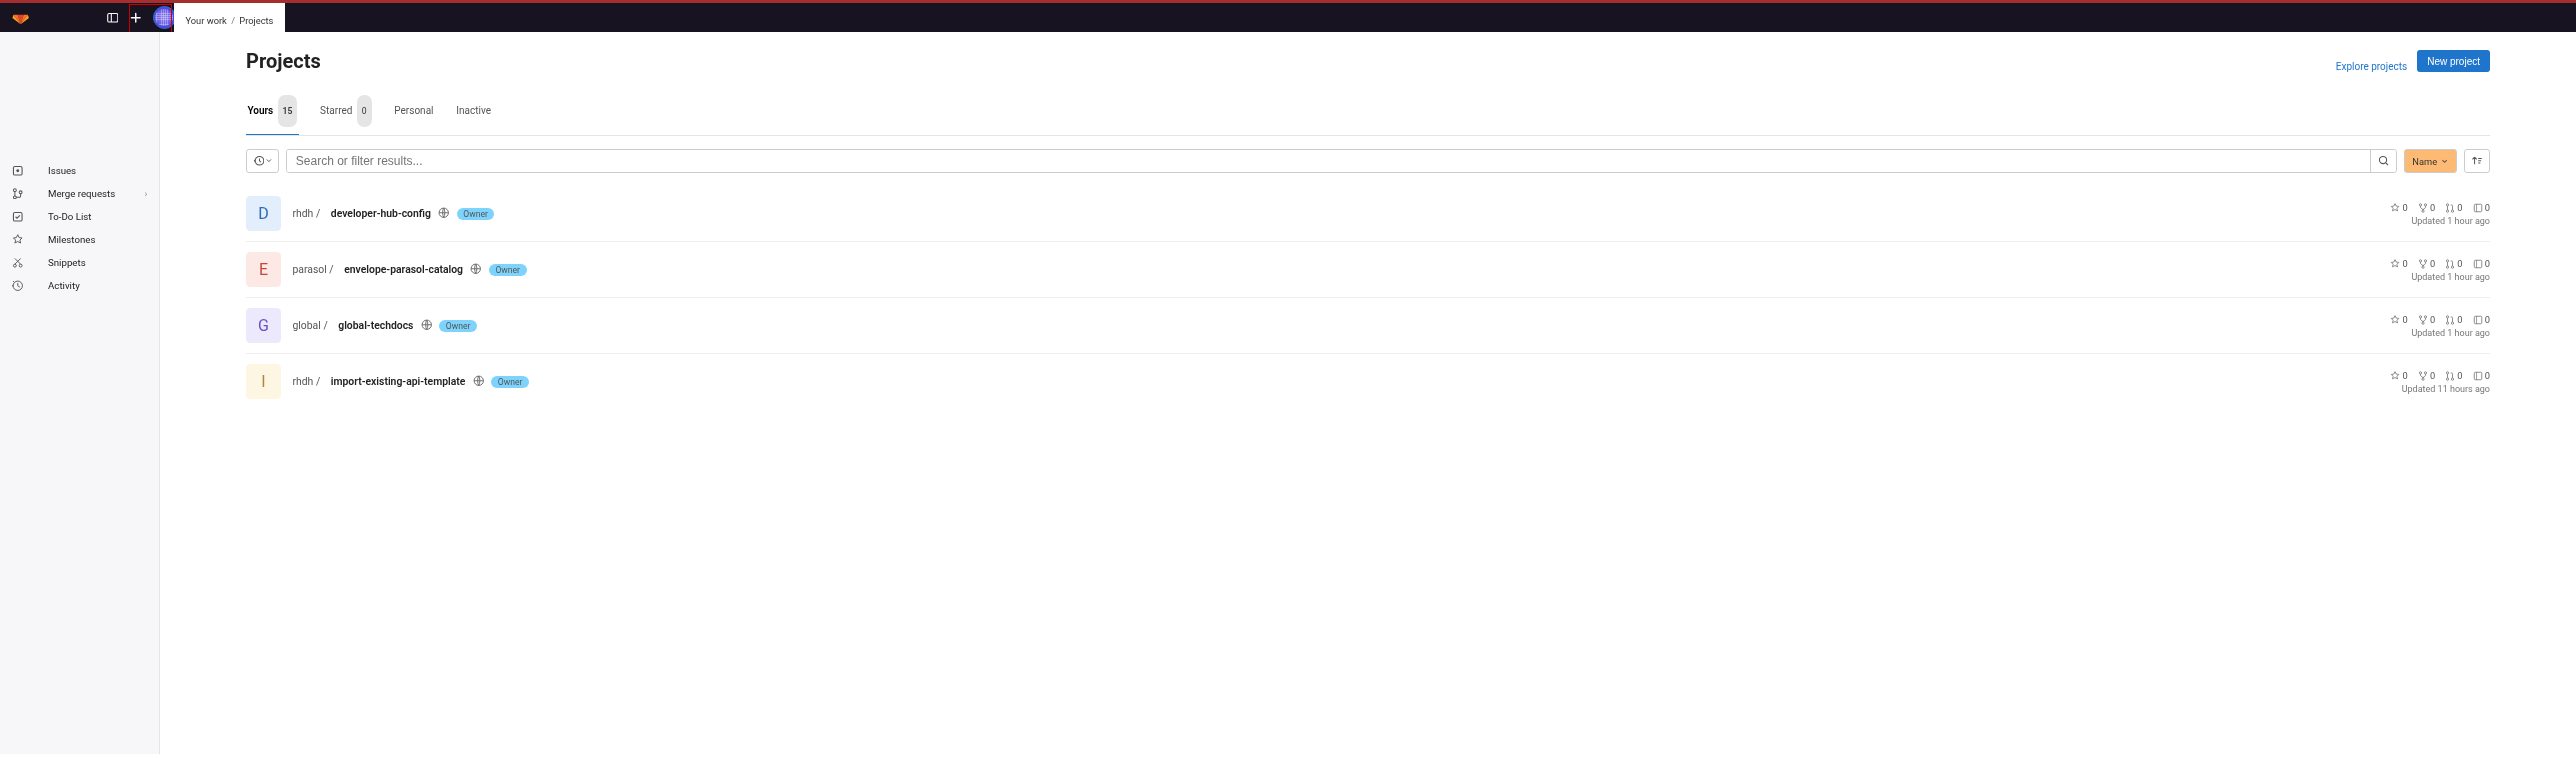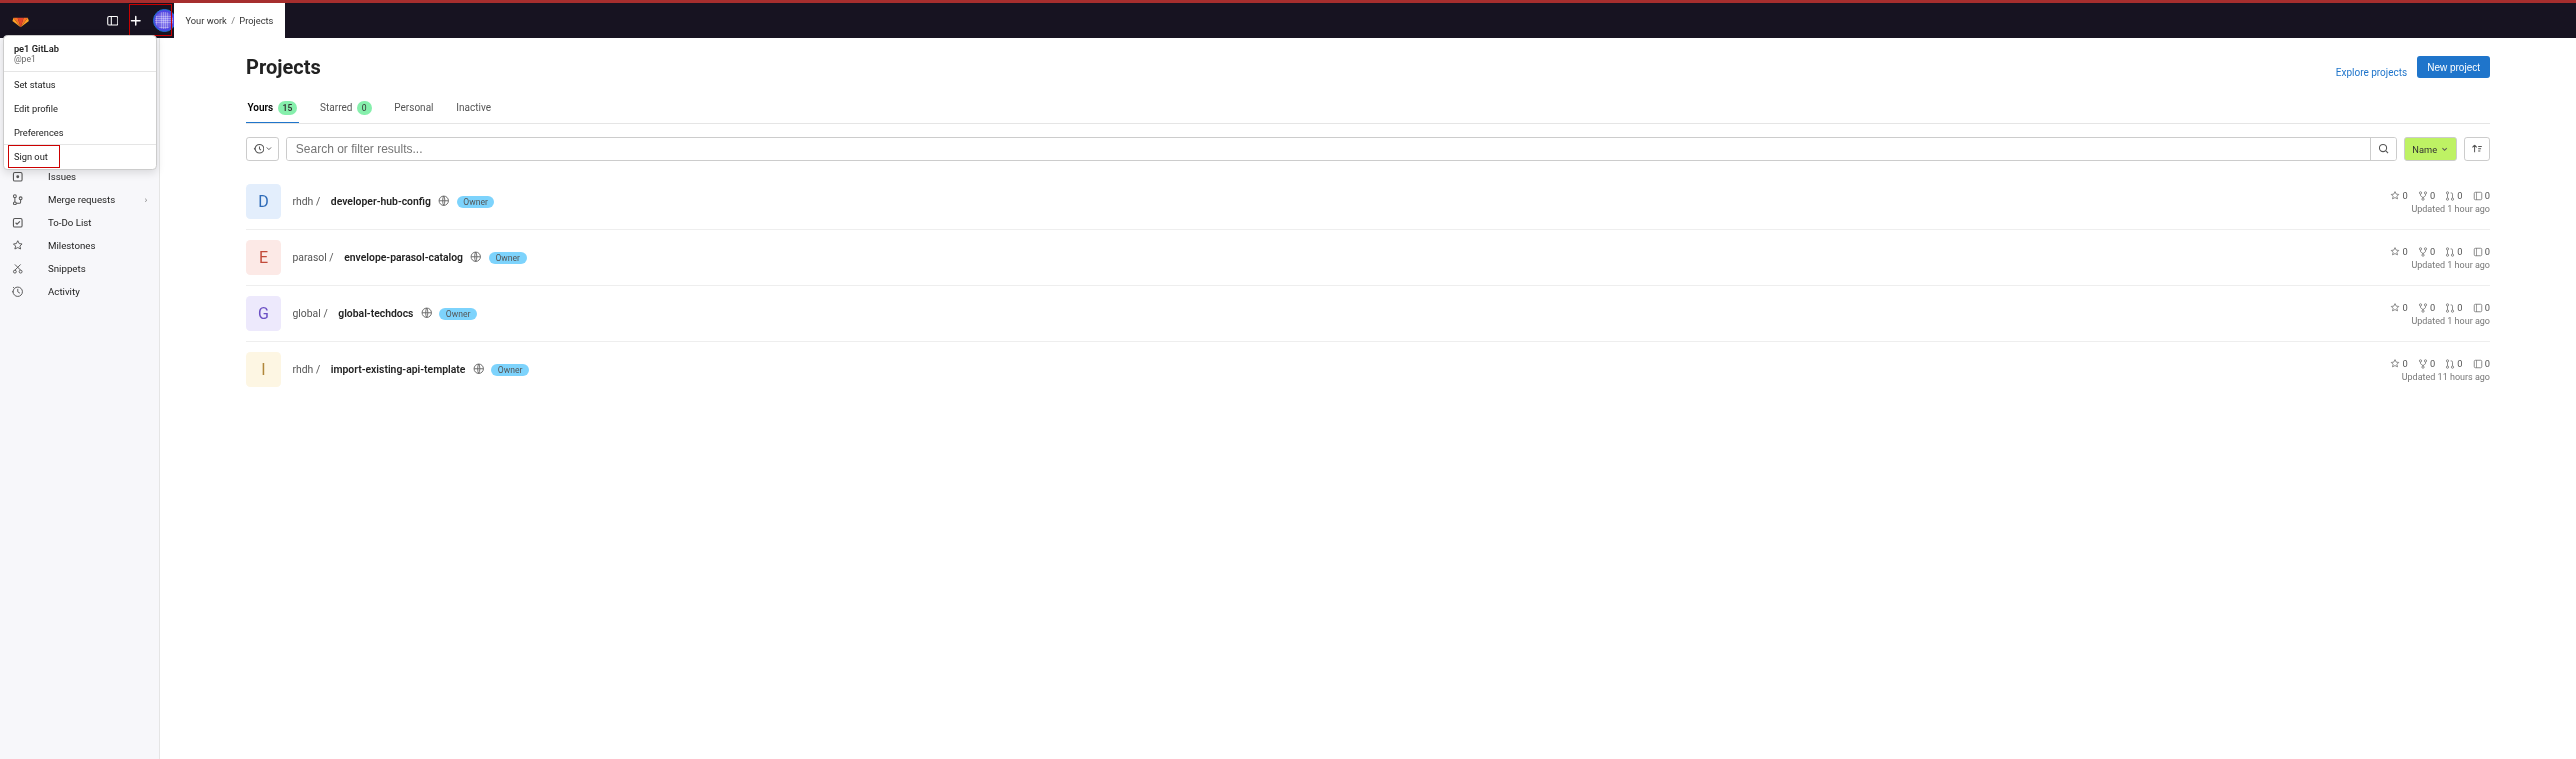--- a/index.html
+++ b/index.html
@@ -1,18 +1,18 @@
 <!DOCTYPE html>
 <html style="font-size:11.5px"><head>
   <meta charset="utf-8">
   <style>
     * { margin: 0; padding: 0; box-sizing: border-box; }
     body { font-family: -apple-system, BlinkMacSystemFont, "Segoe UI", Roboto, sans-serif; font-size: 10px; color: #333; }
     .top-red-bar { height: 2.9px; background: #a62e2e; }
-    .header-bar { height: 35px; background: #171321; display: flex; align-items: center; padding: 0 5.8px; position: relative; }
+    .header-bar { height: 29px; background: #171321; display: flex; align-items: center; padding: 0 5.8px; position: relative; }
     .logo-wrapper { width: 29px; display: flex; align-items: center; justify-content: center; }
     .header-spacer { width: 66px; }
     .header-icon-btn { width: 23px; height: 23px; display: flex; align-items: center; justify-content: center; color: #fff; border-radius: 2.9px; cursor: pointer; }
     .header-icon-btn svg { fill: #fff; }
     .avatar-btn { width: 23px; height: 23px; border-radius: 50%; background: #4f46e5; display: flex; align-items: center; justify-content: center; border: 1.4px solid #1f75cb; cursor: pointer; margin-left: 5.8px; }
     .avatar-pattern { width: 17.3px; height: 17.3px; border-radius: 50%; background: radial-gradient(circle, #8b7ff5 0%, #5b4dd6 100%); position: relative; overflow: hidden; }
     .avatar-pattern::before { content: ''; position: absolute; inset: 0; background-image: repeating-linear-gradient(0deg, transparent, transparent 1.4px, rgba(255,255,255,0.3) 1.4px, rgba(255,255,255,0.3) 2.2px), repeating-linear-gradient(90deg, transparent, transparent 1.4px, rgba(255,255,255,0.3) 1.4px, rgba(255,255,255,0.3) 2.2px); }
     .red-box-1 { position: absolute; border: 1.4px solid #c00; width: 43px; height: 32px; left: 129px; top: 1.4px; pointer-events: none; }
     .breadcrumb-host { position: absolute; left: 174px; top: 0; height: 35px; display: flex; align-items: center; font-size: 9.3px; color: #333; background: #fff; padding: 0 11.5px; }
     .breadcrumb-host a { color: #333; text-decoration: none; }
@@ -37,28 +37,28 @@
     .main-col { flex: 1; padding: 17.3px 86px; background: #fff; position: relative; }
     .main-header { display: flex; align-items: center; justify-content: space-between; margin-bottom: 14.4px; }
     .page-title { font-size: 20px; font-weight: 700; color: #222; }
     .header-actions { display: flex; align-items: flex-end; gap: 10px; }
     .link-btn { color: #1f75cb; font-size: 10px; cursor: pointer; }
     .primary-btn { background: #1f75cb; color: #fff; border: none; padding: 5.8px 10px; border-radius: 2.9px; font-size: 10px; cursor: pointer; }
 
     .tabs { display: flex; gap: 20px; border-bottom: 0.7px solid #e5e5e5; margin-bottom: 13px; }
     .tab { padding: 7.2px 1.4px; font-size: 10px; color: #555; cursor: pointer; display: flex; align-items: center; gap: 4.3px; border-bottom: 1.4px solid transparent; }
     .tab.active { color: #000; font-weight: 600; border-bottom-color: #1f75cb; }
-    .badge { background: #86efac; color: #333; border-radius: 7.2px; padding: 2px 5px; font-size: 8.6px; }
+    .badge { background: #e5e5e5; color: #333; border-radius: 7.2px; padding: 11px 5px; font-size: 8.6px; }
 
     .filter-row { display: flex; gap: 7.2px; margin-bottom: 13px; }
     .history-btn { width: 33px; height: 24.5px; border: 0.7px solid #ccc; border-radius: 2.9px; display: flex; align-items: center; justify-content: center; gap: 2.2px; cursor: pointer; background: #fff; }
     .search-wrap { flex: 1; display: flex; border: 0.7px solid #ccc; border-radius: 2.9px; height: 24.5px; overflow: hidden; }
     .search-input { flex: 1; border: none; padding: 0 8.6px; font-size: 12px; outline: none; }
     .search-btn { width: 26px; border-left: 0.7px solid #ccc; display: flex; align-items: center; justify-content: center; cursor: pointer; background: #fff; }
-    .sort-btn { height: 24.5px; border: 0.7px solid #ccc; border-radius: 2.9px; padding: 0 7.2px; display: flex; align-items: center; gap: 4.3px; font-size: 9.3px; cursor: pointer; background: #bef264; }
+    .sort-btn { height: 24.5px; border: 0.7px solid #ccc; border-radius: 2.9px; padding: 0 7.2px; display: flex; align-items: center; gap: 4.3px; font-size: 9.3px; cursor: pointer; background: #fdba74; }
     .sort-dir-btn { width: 26px; height: 24.5px; border: 0.7px solid #ccc; border-radius: 2.9px; display: flex; align-items: center; justify-content: center; cursor: pointer; background: #fff; }
 
     .project-list { }
     .project-row { display: flex; align-items: center; padding: 10px 0; border-top: 0.7px solid #eee; gap: 11.5px; }
     .project-row:first-child { border-top: none; }
     .proj-avatar { width: 35px; height: 35px; border-radius: 4.3px; display: flex; align-items: center; justify-content: center; font-size: 16px; font-weight: 400; }
     .proj-info { flex: 1; display: flex; align-items: center; gap: 7.2px; }
     .proj-path { font-size: 10.4px; color: #333; }
     .proj-path .ns { color: #555; }
     .proj-path .name { font-weight: 600; color: #222; margin-left: 8px; }
@@ -103,35 +103,20 @@
   <div class="red-box-1"></div>
   <div class="breadcrumb-host">
     <a>Your work</a>
     <span class="sep">/</span>
     <span>Projects</span>
   </div>
 </div>
 
 <div class="layout">
   <div class="sidebar-col">
-    <div class="user-menu">
-      <div class="user-menu-header">
-        <div class="display-name">pe1 GitLab</div>
-        <div class="username">@pe1</div>
-      </div>
-      <div class="user-menu-divider"></div>
-      <div class="user-menu-item">Set status</div>
-      <div class="user-menu-item">Edit profile</div>
-      <div class="user-menu-item">Preferences</div>
-      <div class="user-menu-divider"></div>
-      <div class="signout-wrap">
-        <div class="user-menu-item">Sign out</div>
-        <div class="signout-redbox"></div>
-      </div>
-    </div>
 
     <div class="sidebar-nav">
       <div class="sidebar-nav-item">
         <svg viewBox="0 0 16 16">
             <rect x="2" y="2" width="12" height="12" rx="2" fill="none" stroke="#555" stroke-width="1.5"></rect>
             <circle cx="8" cy="8" r="2" fill="#555"></circle>
           </svg>
         <span>Issues</span>
       </div>
       <div class="sidebar-nav-item">

